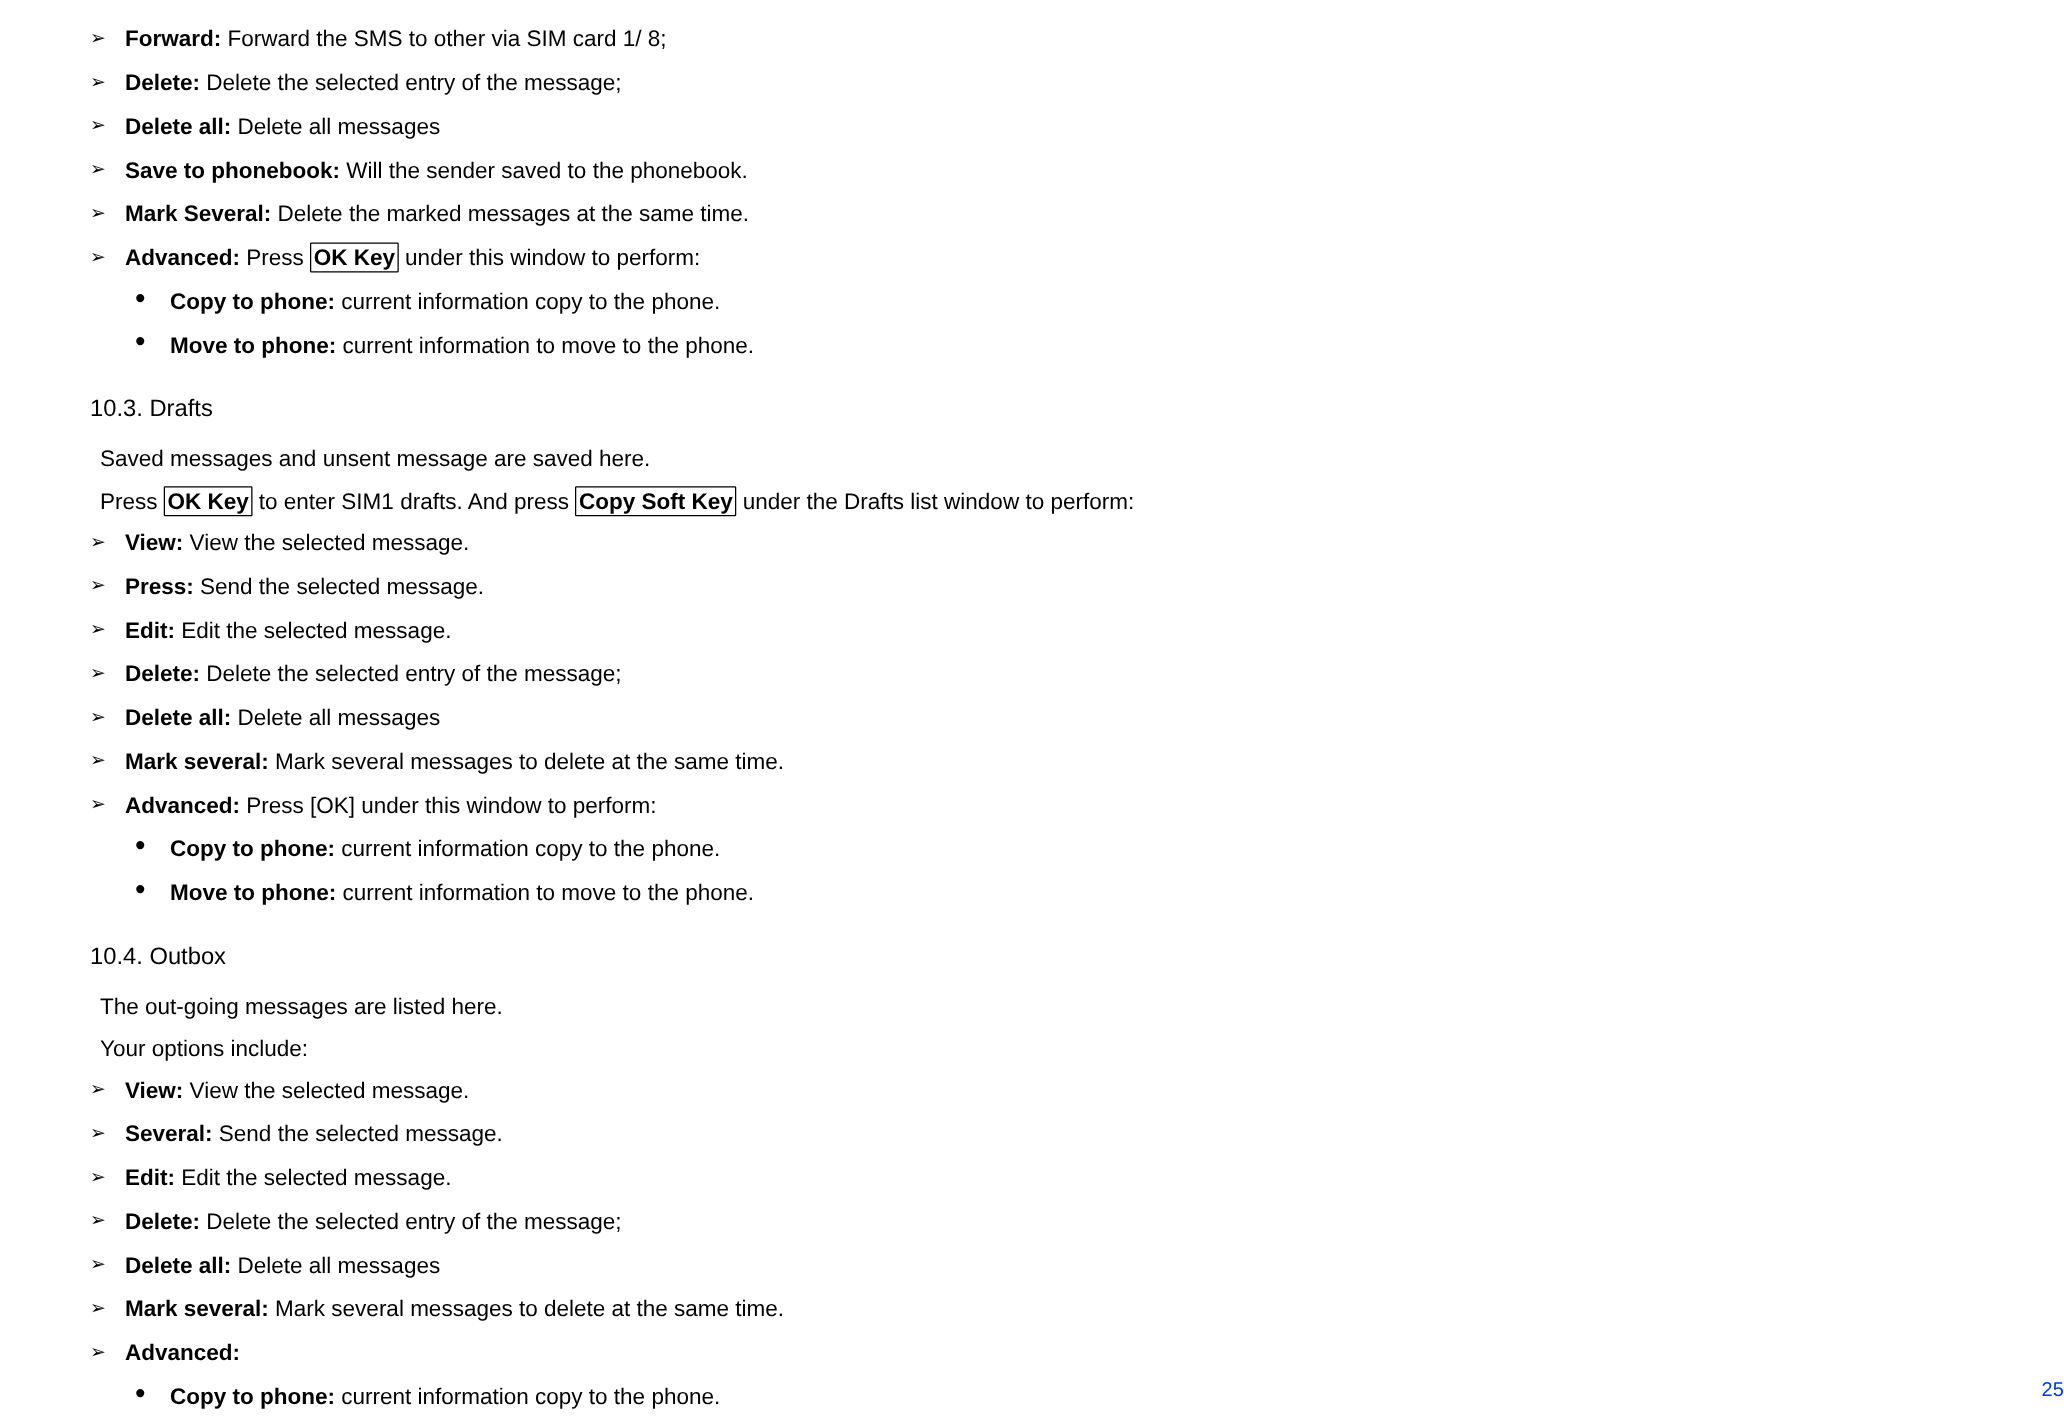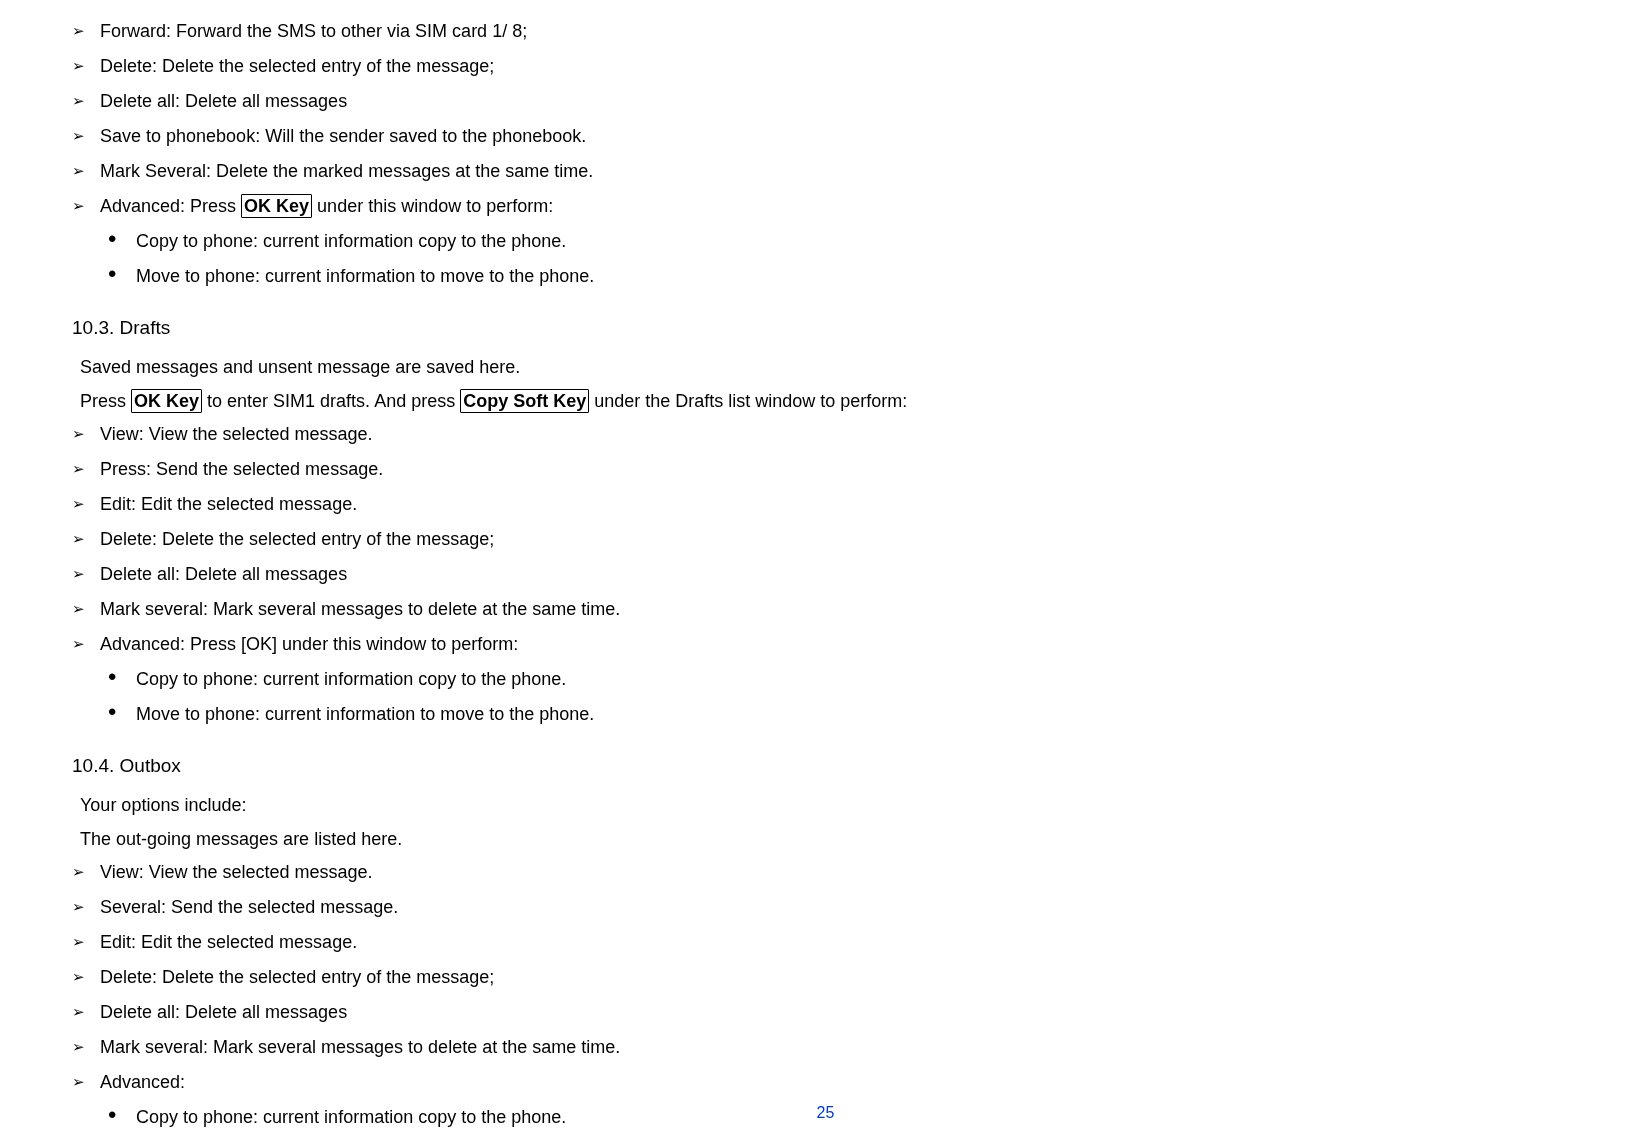--- a/index.html
+++ b/index.html
@@ -3,25 +3,25 @@
 <meta charset="utf-8">
 <style>
 *{margin:0;padding:0;box-sizing:border-box}
 html,body{width:1651px;height:1137px;background:#fff;font-family:Verdana,Geneva,sans-serif;color:#000}
 .page{padding:18px 72px 0}
 .l1{margin:0 0 9px 0;display:flex;align-items:flex-start}
 .l2{margin:0 0 9px 36px;display:flex;align-items:flex-start}
 .arrow{width:28px;font-size:15px;line-height:26px;color:#000}
 .dot{width:28px;font-size:24px;line-height:22px;color:#000}
 .t{font-size:18px;line-height:26px}
-.b{font-weight:400}
+.b{font-weight:700}
 .box{display:inline-block;border:1.6px solid #000;border-radius:1px;font-weight:700;padding:0 2px;line-height:22px}
 .h{font-size:19px;font-weight:400;margin:28px 0 14px}
 .p{font-size:18px;line-height:28px;margin:0 8px 6px}
-.ft{position:absolute;left:0;right:0;top:1104px;text-align:center;font-size:16px;color:#003bd9}
+.ft{position:absolute;left:0;right:0;top:1104px;text-align:right;font-size:16px;color:#003bd9}
 </style>
 </head>
 <body>
 
 <div class="page">
 
 <div class="l1">
       <span class="arrow">➢</span>
       <span class="t"><span class="b">Forward:</span><span> Forward the SMS to other via SIM card   1/ 8;</span></span>
     </div>
@@ -89,22 +89,22 @@
 <div class="l2">
       <span class="dot">•</span>
       <span class="t"><span class="b">Copy to phone:</span><span> current information copy to the phone.</span></span>
     </div>
 <div class="l2">
       <span class="dot">•</span>
       <span class="t"><span class="b">Move to phone:</span><span> current information to move to the phone.</span></span>
     </div>
 
 <div class="h">10.4.   Outbox</div>
+<div class="p">The out-going messages are listed here.</div>
 <div class="p">Your options include:</div>
-<div class="p">The out-going messages are listed here.</div>
 
 <div class="l1">
       <span class="arrow">➢</span>
       <span class="t"><span class="b">View:</span><span> View the selected message.</span></span>
     </div>
 <div class="l1">
       <span class="arrow">➢</span>
       <span class="t"><span class="b">Several:</span><span> Send the selected message.</span></span>
     </div>
 <div class="l1">

